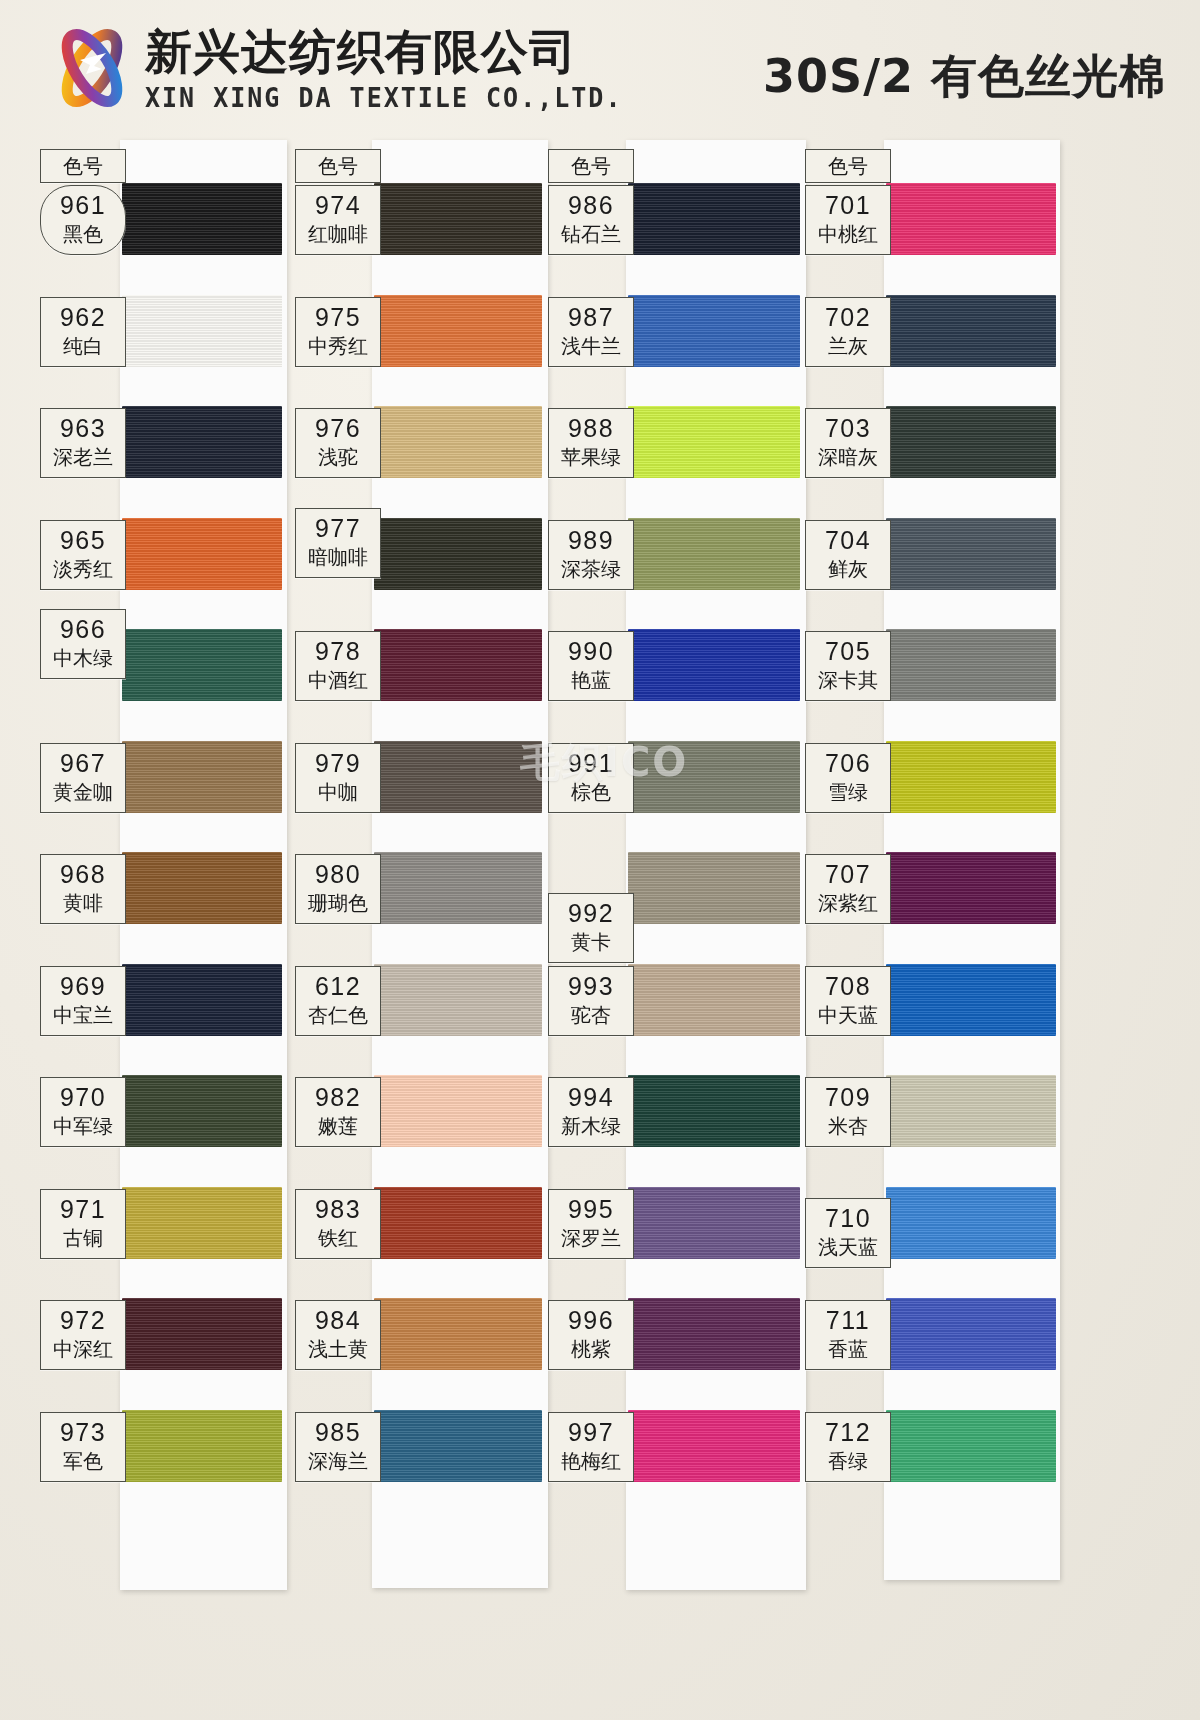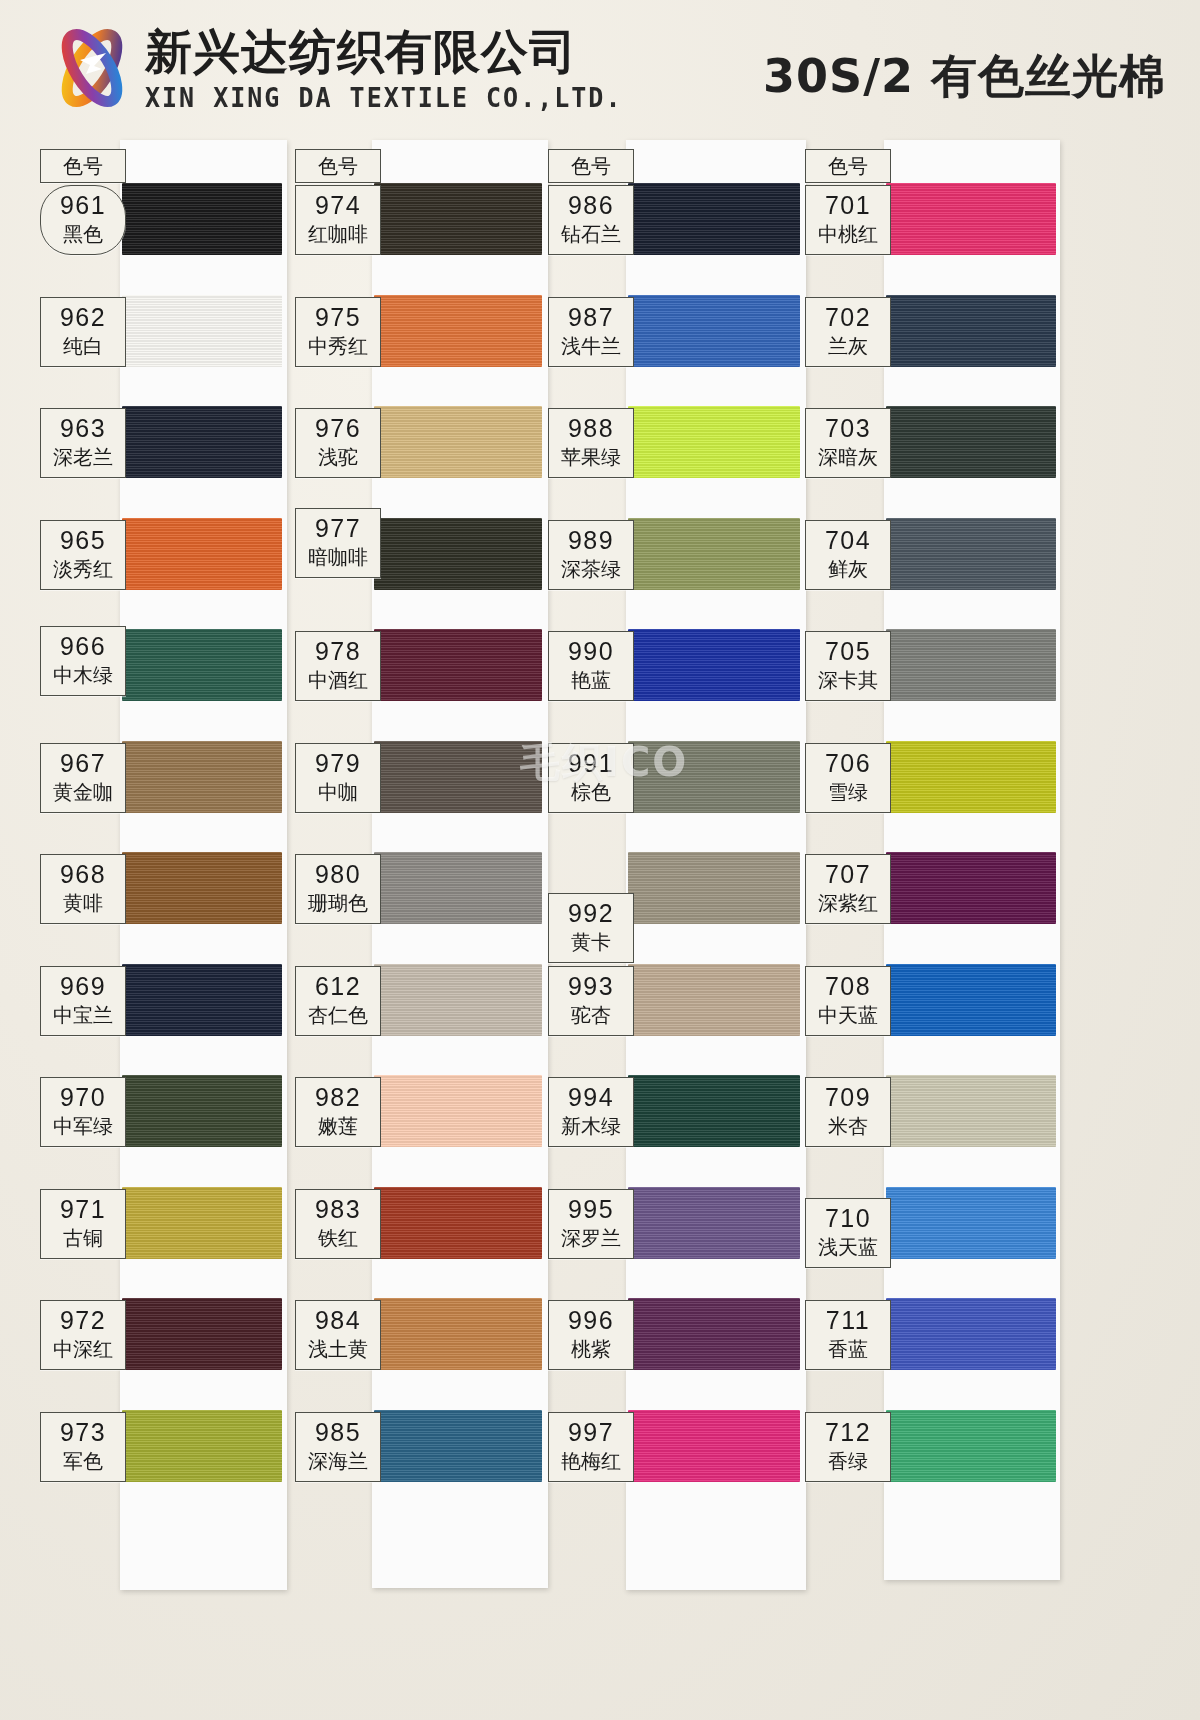--- a/index.html
+++ b/index.html
@@ -159,21 +159,21 @@
         <div class="lbl entry" style="top: 276px;">
           <div class="code">963</div>
           <div class="name">深老兰</div>
         </div>
         <div class="swatch" style="left: 82px; top: 385.5px; width: 160px; height: 72px; background: rgb(224, 100, 42);"></div>
         <div class="lbl entry" style="top: 387.5px;">
           <div class="code">965</div>
           <div class="name">淡秀红</div>
         </div>
         <div class="swatch" style="left: 82px; top: 497px; width: 160px; height: 72px; background: rgb(42, 93, 76);"></div>
-        <div class="lbl entry" style="top: 494px;">
+        <div class="lbl entry" style="top: 477px;">
           <div class="code">966</div>
           <div class="name">中木绿</div>
         </div>
         <div class="swatch" style="left: 82px; top: 608.5px; width: 160px; height: 72px; background: rgb(150, 118, 79);"></div>
         <div class="lbl entry" style="top: 610.5px;">
           <div class="code">967</div>
           <div class="name">黄金咖</div>
         </div>
         <div class="swatch" style="left: 82px; top: 720px; width: 160px; height: 72px; background: rgb(138, 90, 44);"></div>
         <div class="lbl entry" style="top: 722px;">

